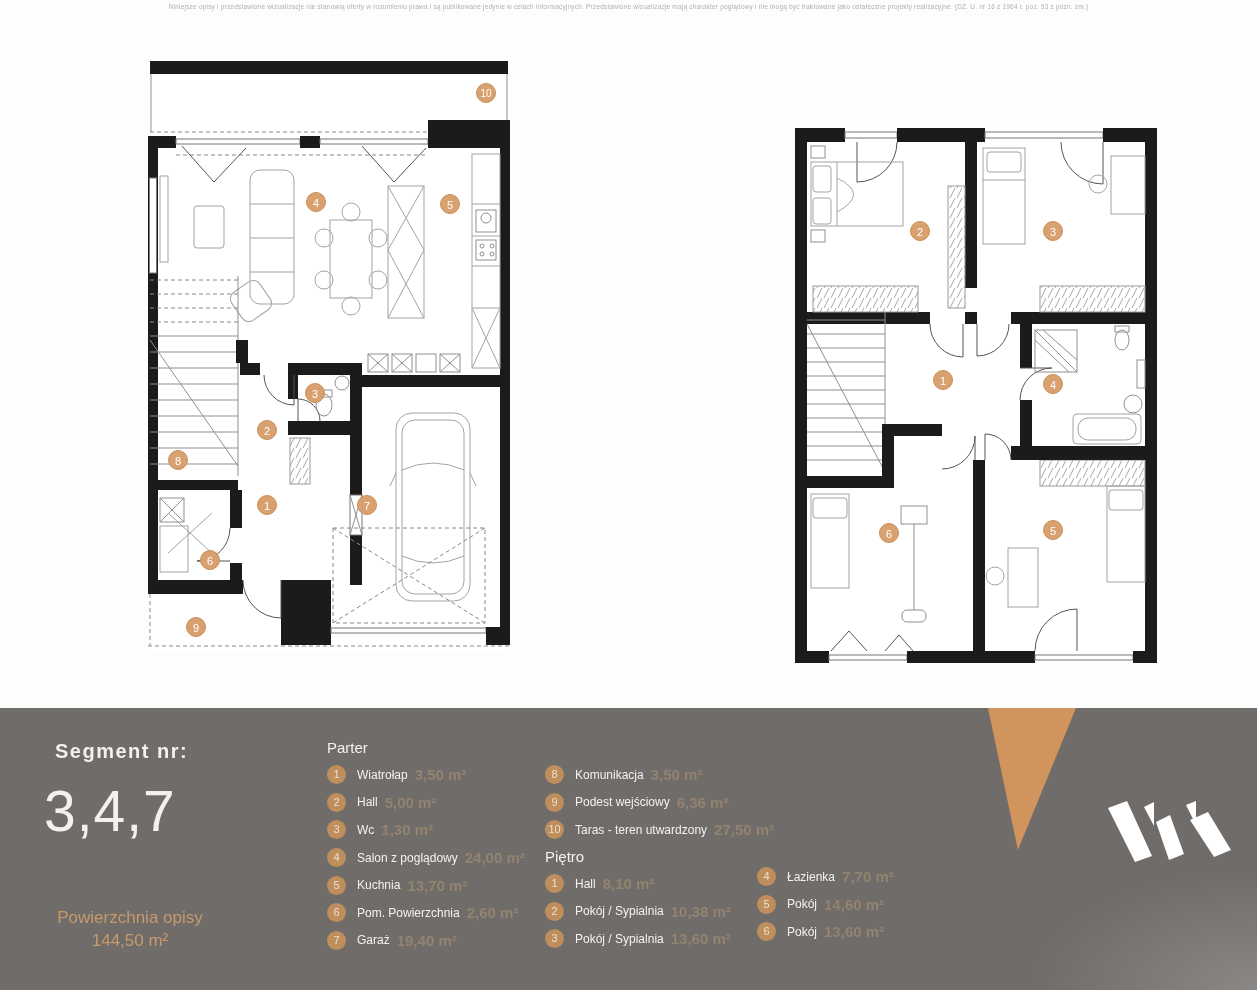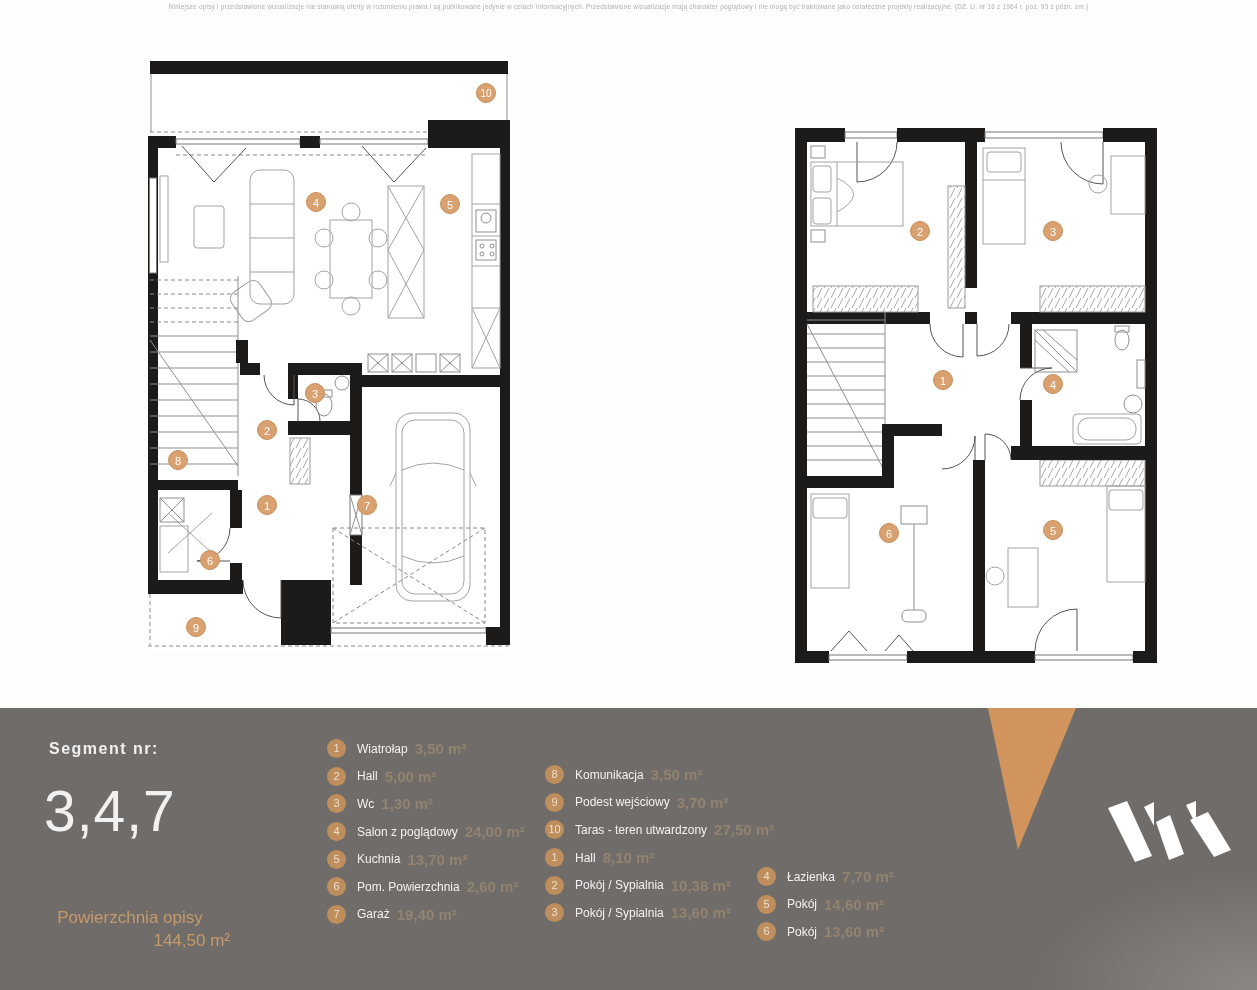--- a/index.html
+++ b/index.html
@@ -29,24 +29,24 @@
   .footer{
     position:absolute;left:0;top:708px;width:1257px;height:282px;
     background:radial-gradient(320px 170px at 100% 100%, #8a8785 0%, rgba(138,135,133,0) 70%), #6f6c6a;
     color:#f3f1ef;
   }
   .triangle{
     position:absolute;left:988px;top:0;width:88px;height:142px;
     background:#d0945c;
     clip-path:polygon(0 0, 100% 0, 34% 100%);
   }
-  .seg-label{position:absolute;left:49px;top:32px;font-size:16px;font-weight:bold;letter-spacing:1.5px;}
+  .seg-label{position:absolute;left:55px;top:32px;font-size:20px;font-weight:bold;letter-spacing:1.5px;}
   .seg-value{position:absolute;left:44px;top:70px;font-size:57px;font-weight:normal;letter-spacing:1px;}
   .net-label{position:absolute;left:30px;top:200px;width:200px;text-align:center;font-size:17px;color:#c69a6b;}
-  .net-value{position:absolute;left:30px;top:223px;width:200px;text-align:right;font-size:17px;color:#c69a6b;}
+  .net-value{position:absolute;left:30px;top:223px;width:200px;text-align:center;font-size:17px;color:#c69a6b;}
   .legend-col{position:absolute;}
   .legend-col1{left:327px;top:27px;}
   .legend-col2{left:545px;top:27px;}
   .legend-col3{left:757px;top:155px;}
   .legend-head{font-size:15px;color:#f4f2f0;height:26px;line-height:26px;}
   .legend-row{display:flex;align-items:center;height:27.6px;}
   .badge{
     flex:0 0 auto;width:19px;height:19px;border-radius:50%;
     background:#bf8e5d;color:#eedfce;font-size:11px;line-height:19px;text-align:center;
     margin-right:11px;
@@ -351,20 +351,21 @@
 
 <div class="footer">
   <div class="triangle"></div>
 
   <div class="seg-label">Segment  nr:</div>
   <div class="seg-value">3,4,7</div>
   <div class="net-label">Powierzchnia opisy</div>
   <div class="net-value">144,50 m²</div>
 
   <div class="legend-col legend-col1">
+    <div class="legend-head">Parter</div>
     <div class="legend-row">
         <span class="badge">1</span>
         <span class="lbl">Wiatrołap</span>
         <span class="area">3,50 m²</span>
       </div>
     <div class="legend-row">
         <span class="badge">2</span>
         <span class="lbl">Hall</span>
         <span class="area">5,00 m²</span>
       </div>
@@ -398,27 +399,28 @@
   <div class="legend-col legend-col2">
     <div class="legend-head">&nbsp;</div>
     <div class="legend-row">
         <span class="badge">8</span>
         <span class="lbl">Komunikacja</span>
         <span class="area">3,50 m²</span>
       </div>
     <div class="legend-row">
         <span class="badge">9</span>
         <span class="lbl">Podest wejściowy</span>
-        <span class="area">3,70 m²</span>
+        <span class="area">6,36 m²</span>
       </div>
     <div class="legend-row">
         <span class="badge">10</span>
         <span class="lbl">Taras - teren utwardzony</span>
         <span class="area">27,50 m²</span>
       </div>
+    <div class="legend-head">Piętro</div>
     <div class="legend-row">
         <span class="badge">1</span>
         <span class="lbl">Hall</span>
         <span class="area">8,10 m²</span>
       </div>
     <div class="legend-row">
         <span class="badge">2</span>
         <span class="lbl">Pokój / Sypialnia</span>
         <span class="area">10,38 m²</span>
       </div>

